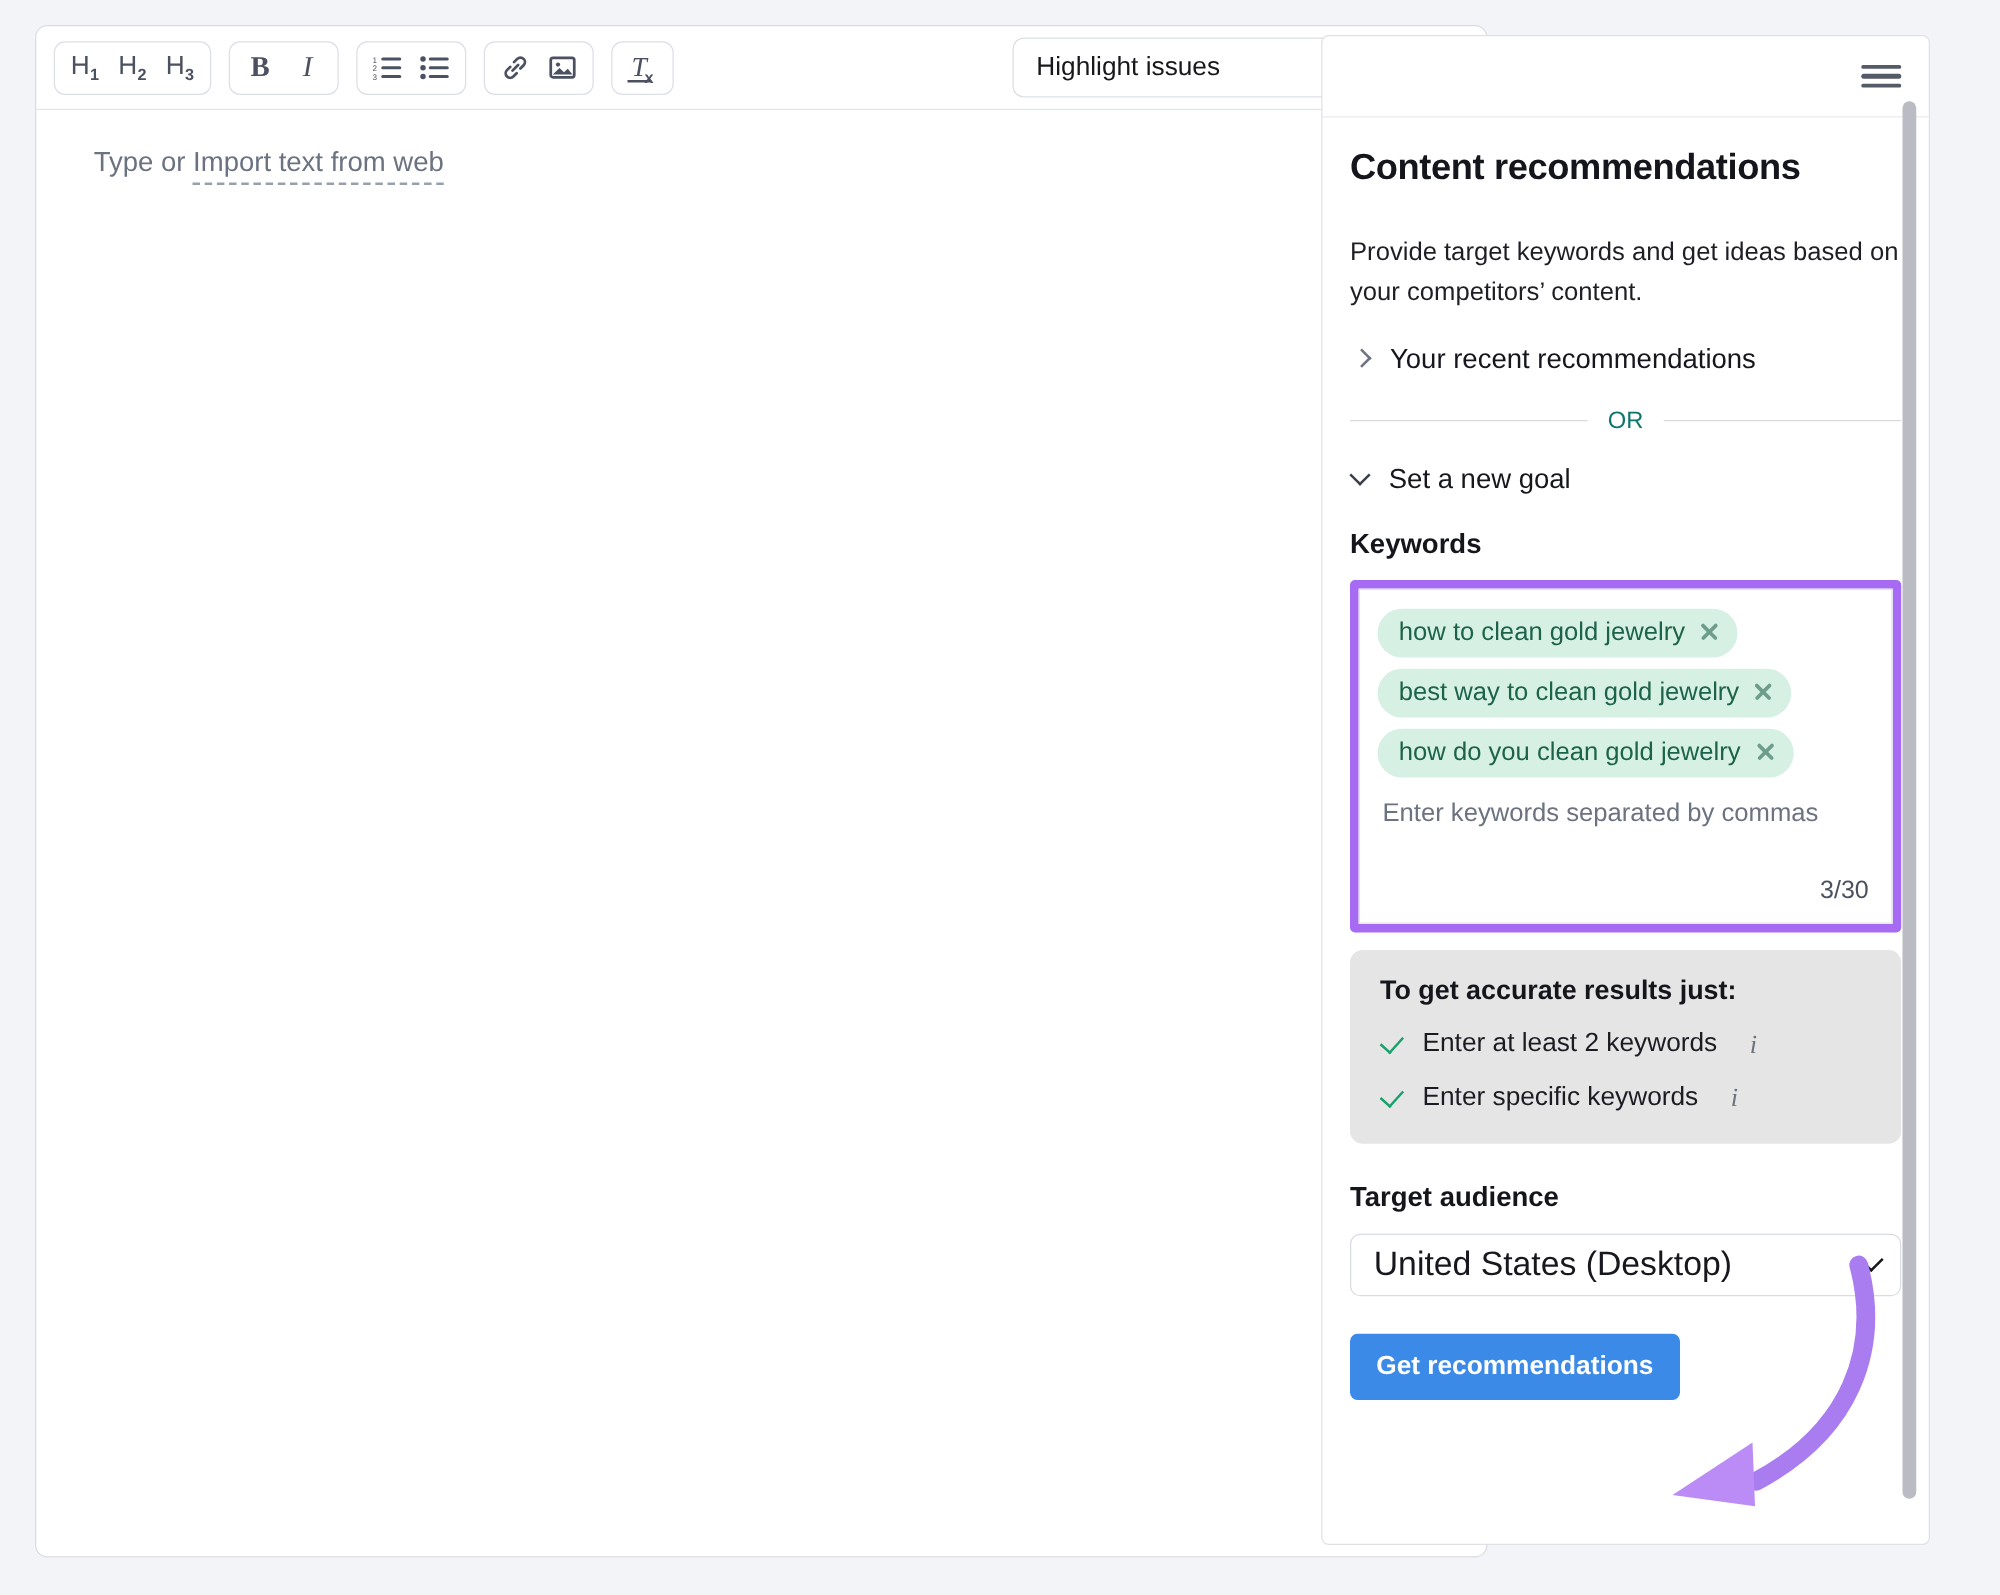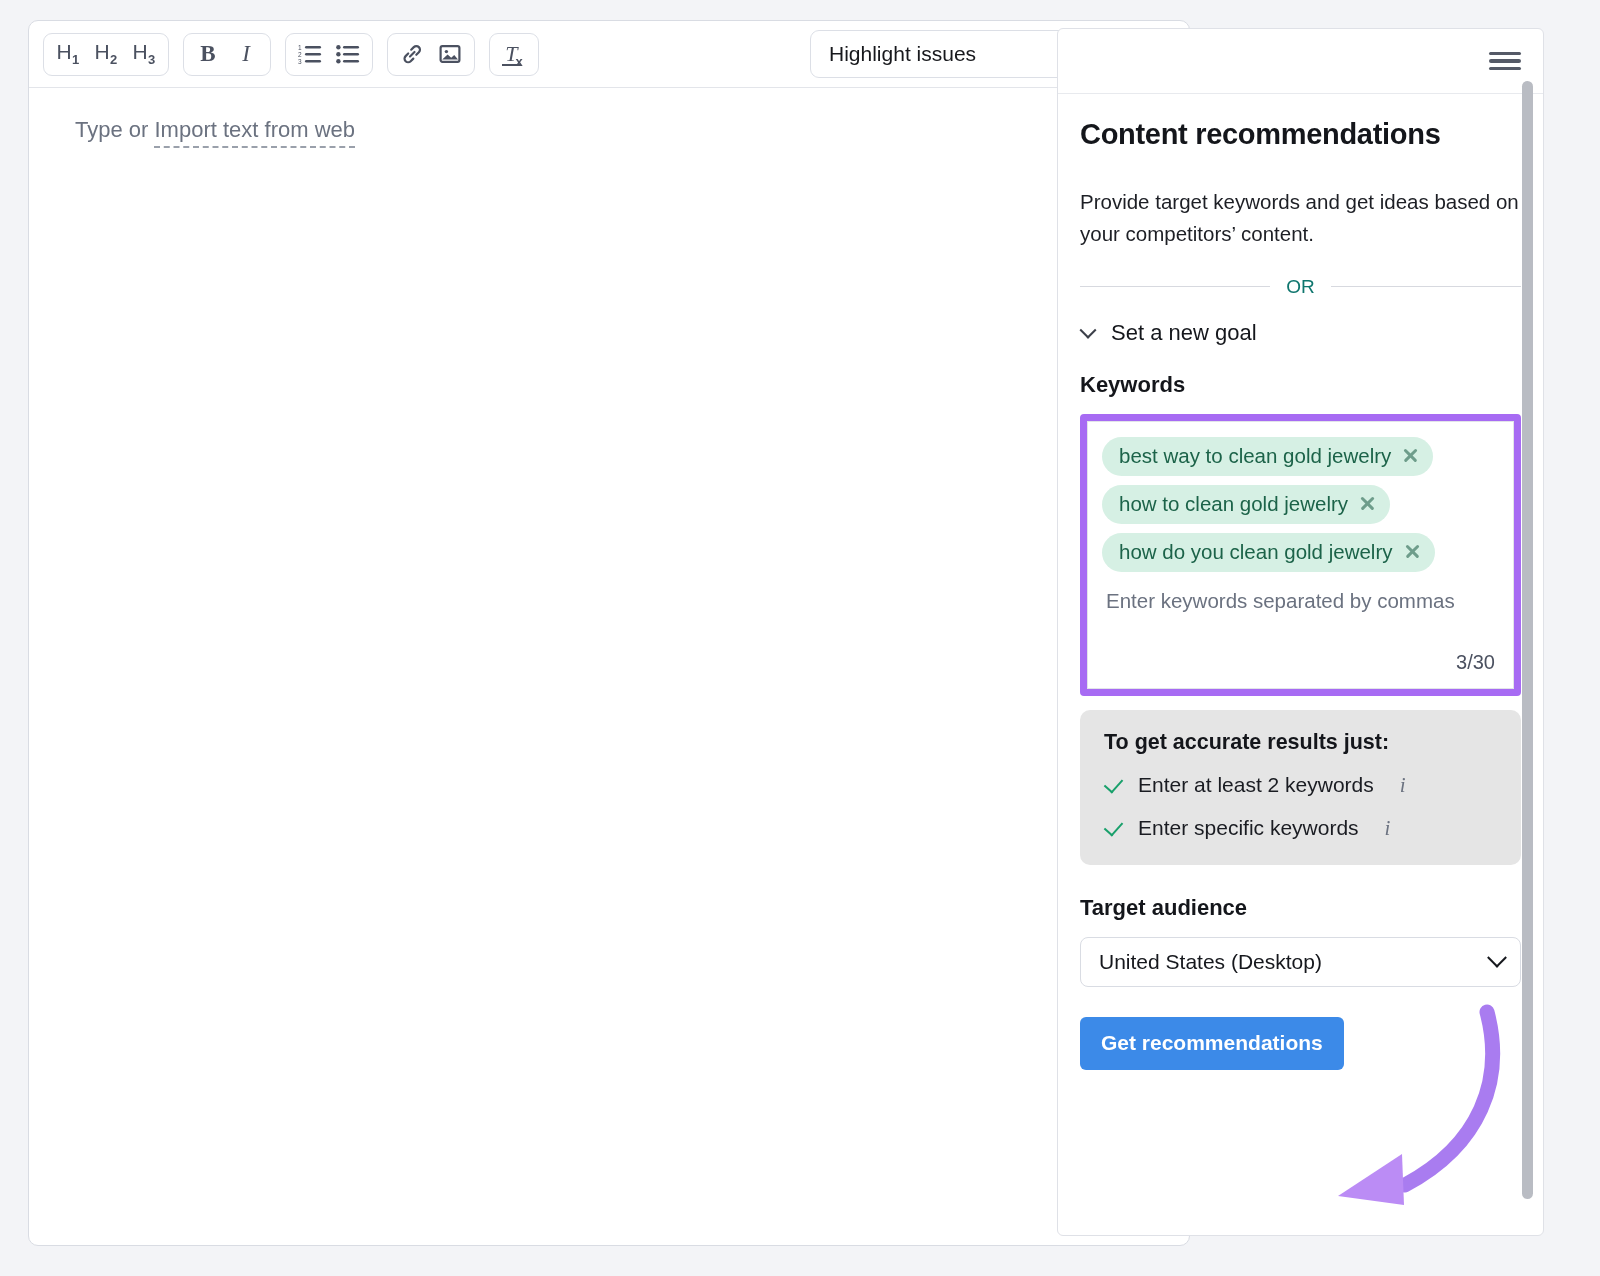--- a/index.html
+++ b/index.html
@@ -180,21 +180,21 @@
     font-size: 21px; color:#6b7280; margin-left: 12px; cursor: pointer;
   }
 
   .aud-title { font-size: 22px; font-weight: 700; color:#14161b; margin-top: 30px; }
   .aud-select {
     margin-top: 16px; height: 50px;
     border: 1px solid #d9dce3; border-radius: 8px;
     display:flex; align-items:center; padding: 0 16px 0 18px;
     background:#fff; cursor: pointer;
   }
-  .aud-value { font-size: 21px; color:#16181d; }
+  .aud-value { font-size: 27px; color:#16181d; }
   .aud-chev { margin-left:auto; width: 14px; height:14px;
     border-right: 2.6px solid #16181d; border-bottom: 2.6px solid #16181d;
     transform: rotate(45deg) translate(-3px,-3px); }
 
   .cta {
     margin-top: 30px;
     display: inline-block;
     background: #3c8ae8;
     color: #fff;
     font-size: 21px; font-weight: 700;
@@ -314,43 +314,47 @@
         <span></span>
         <span></span>
       </div>
     </div>
 
     <div class="side-body">
 
       <div class="panel-title">Content recommendations</div>
       <div class="panel-desc">Provide target keywords and get ideas based on your competitors’ content.</div>
 
+      <div class="acc-row">
+        <span class="arrow-right"></span>
+        <span class="acc-label">Your recent recommendations</span>
+      </div>
 
       <div class="or-divider">
         <span class="ln"></span>
         <span class="or">OR</span>
         <span class="ln"></span>
       </div>
 
       <div class="acc-row" style="margin-top:22px;">
         <span class="arrow-down"></span>
         <span class="acc-label">Set a new goal</span>
       </div>
 
       <div class="section-title">Keywords</div>
 
       <div class="kw-highlight">
         <div class="kw-box">
 
           <div class="chip">
-            <span>best way to clean gold jewelry</span>
+            <span>how to clean gold jewelry</span>
             <span class="chip-x"></span>
           </div>
           <div class="chip">
-            <span>how to clean gold jewelry</span>
+            <span>best way to clean gold jewelry</span>
             <span class="chip-x"></span>
           </div>
           <div class="chip">
             <span>how do you clean gold jewelry</span>
             <span class="chip-x"></span>
           </div>
 
           <div class="kw-input">Enter keywords separated by commas</div>
           <div class="kw-counter">3/30</div>
         </div>

